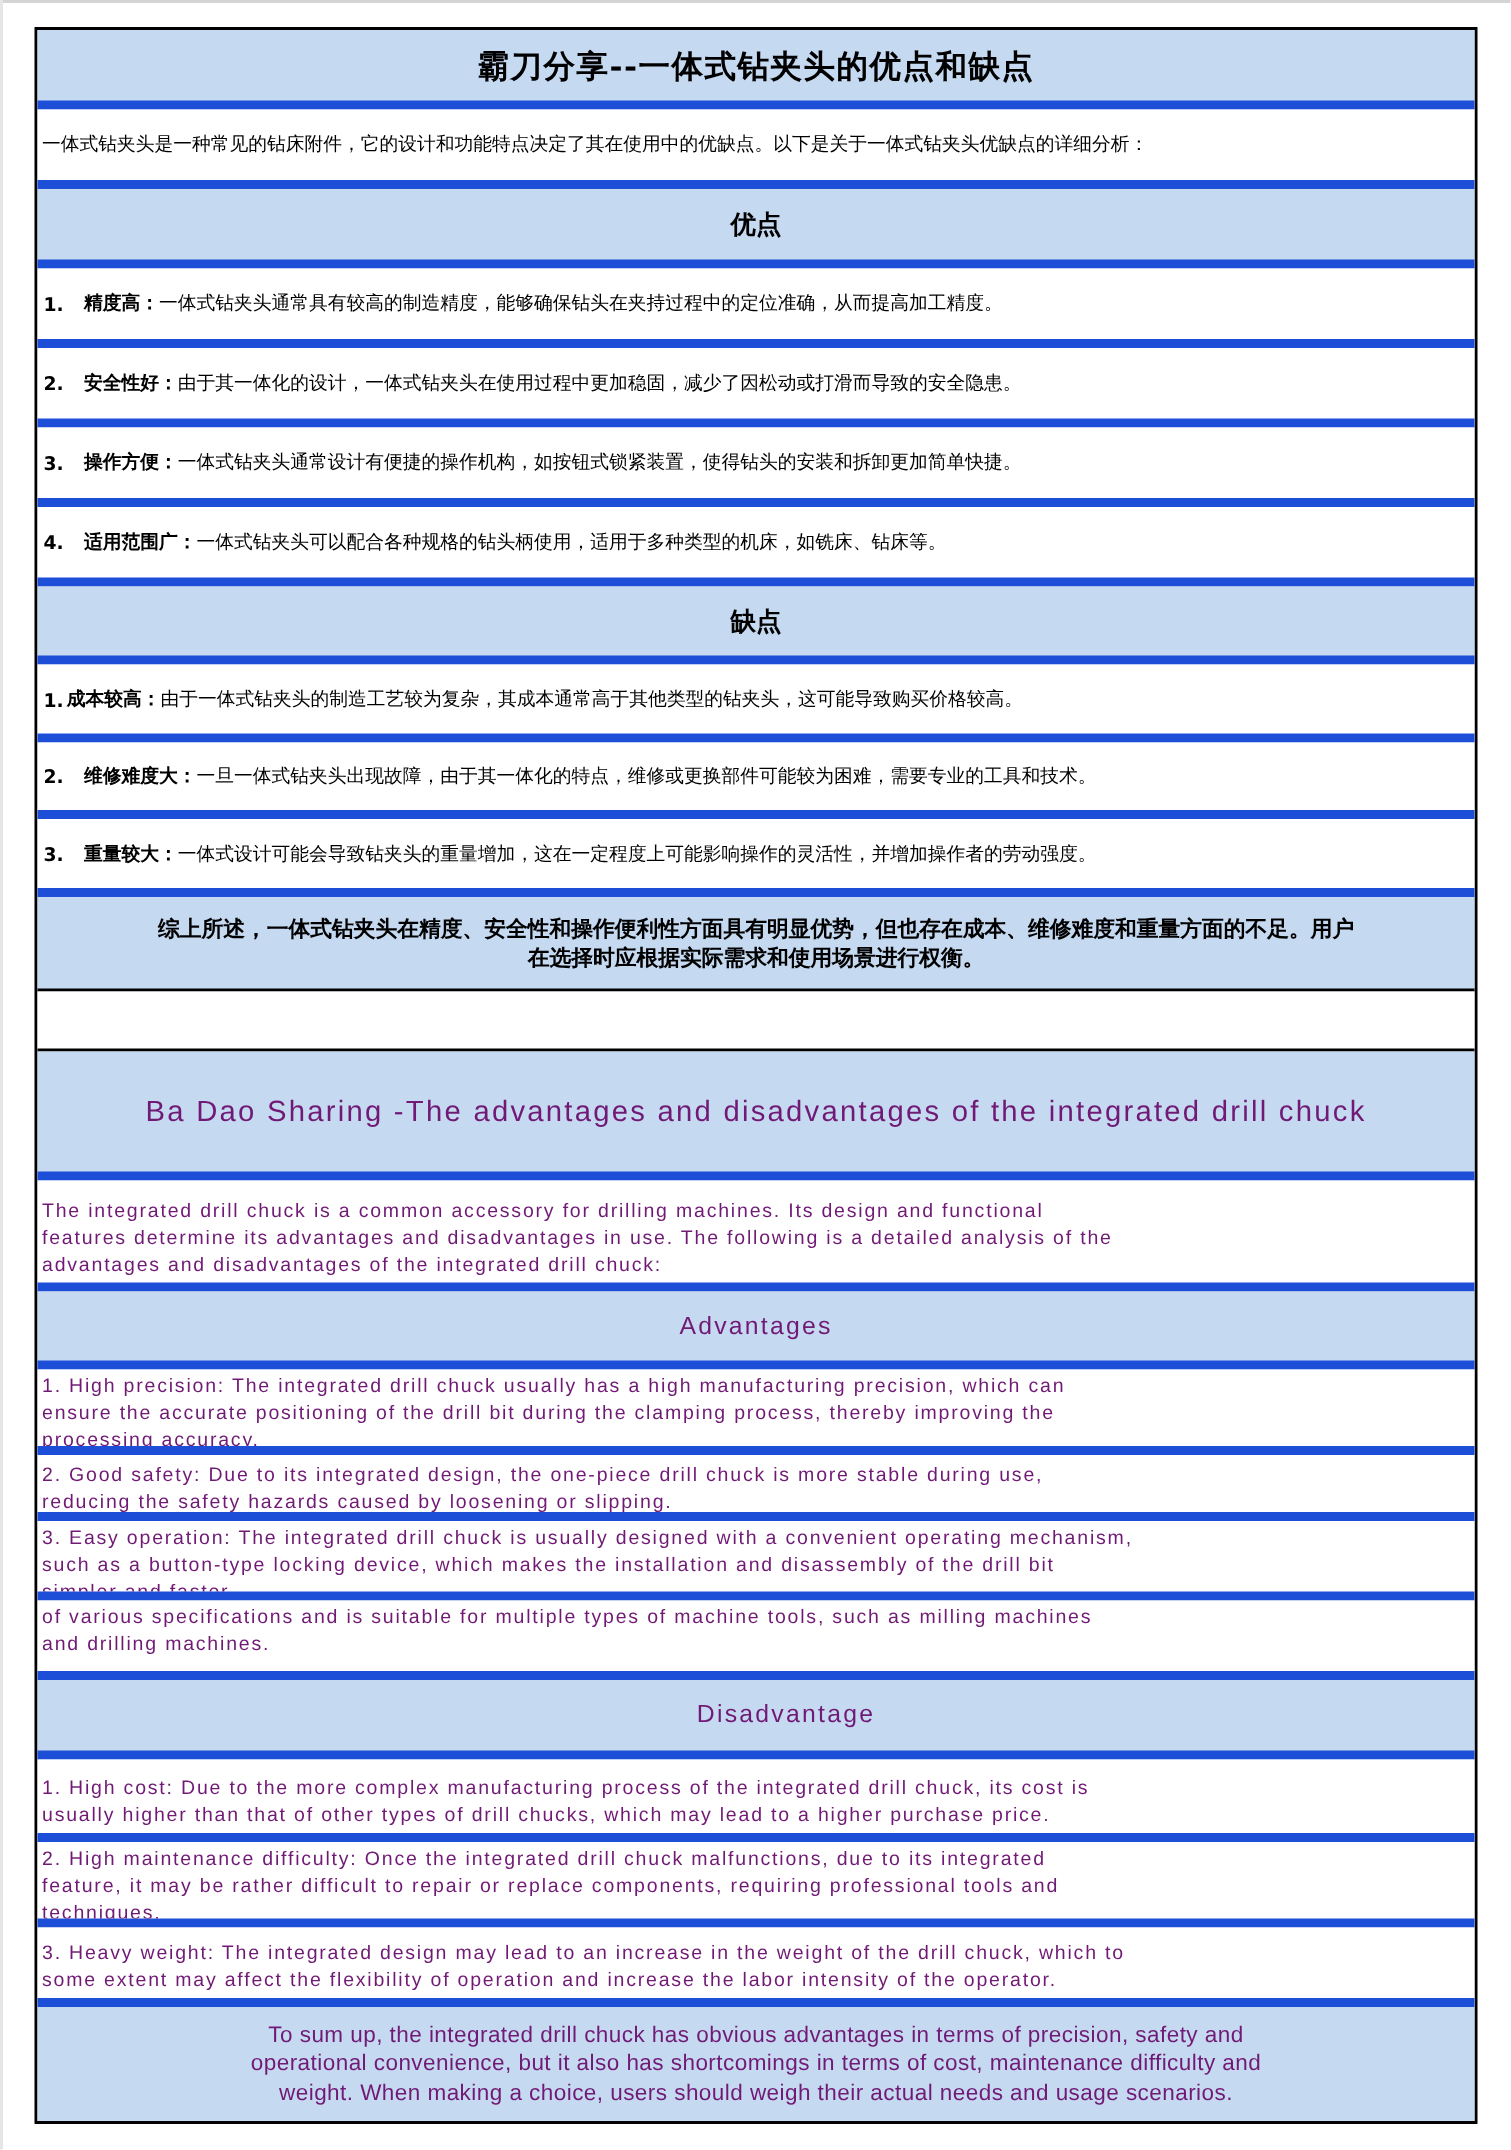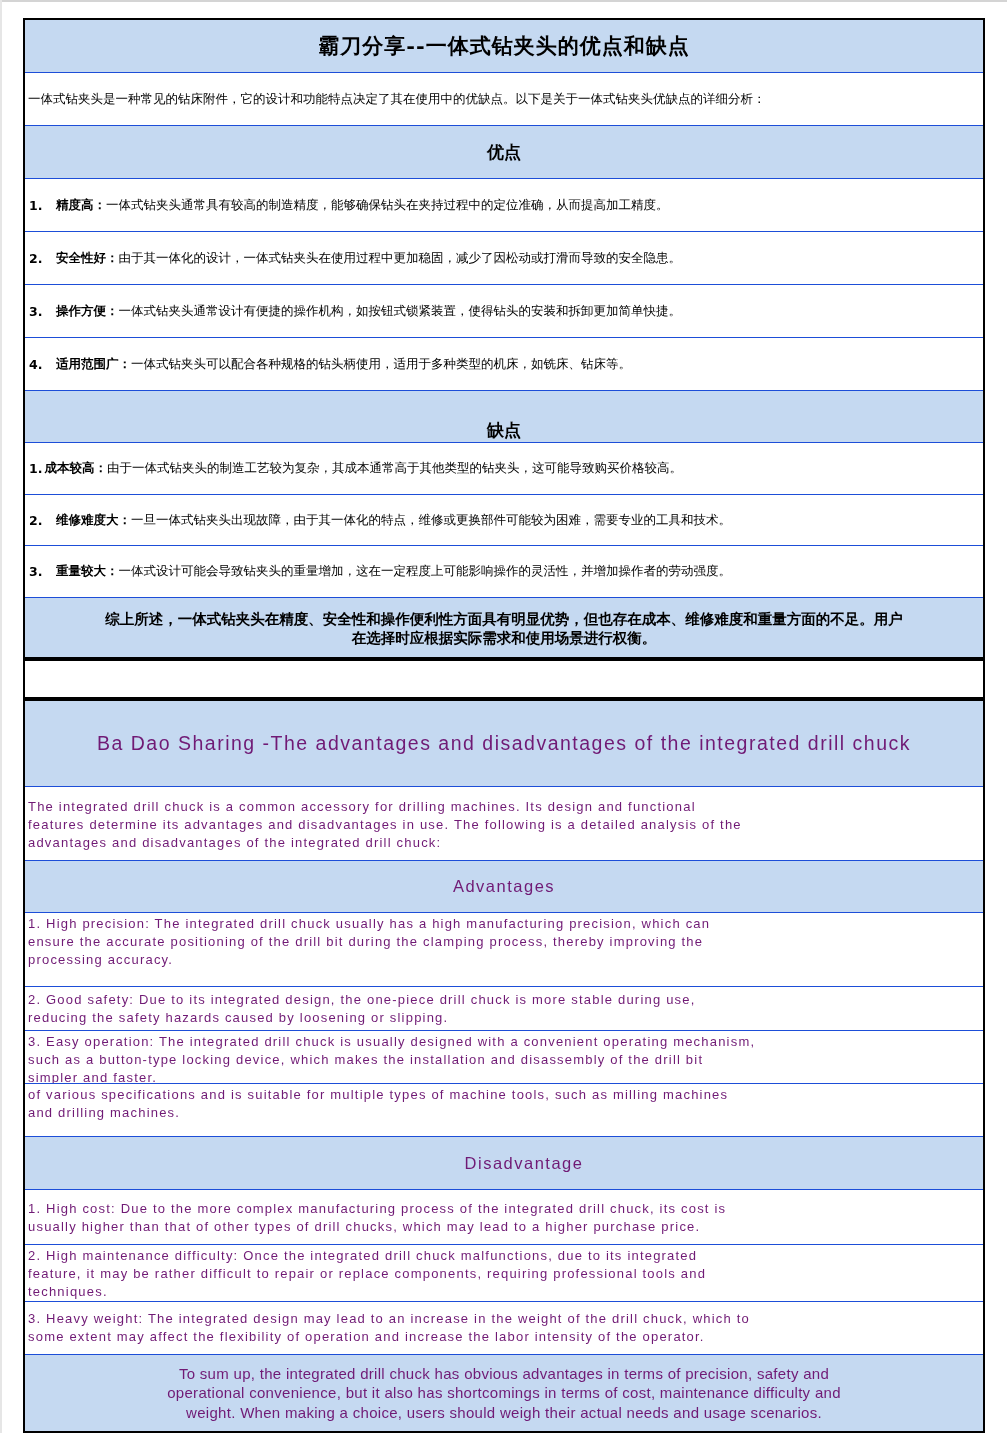--- a/index.html
+++ b/index.html
@@ -4,25 +4,25 @@
 <style>
   html, body { margin:0; padding:0; background:#ffffff; }
   body { width:1007px; height:1433px; position:relative; overflow:hidden; }
   .topline { position:absolute; left:0; top:0; width:1007px; height:2px; background:#d4d4d4; }
   .leftline { position:absolute; left:0; top:0; width:2px; height:1433px; background:#e6e6e6; }
   .sheet {
     position:absolute; left:23px; top:18px; width:958px;
     border:2px solid #000; border-bottom-width:2px;
     box-sizing:content-box;
   }
-  .row { position:relative; border-bottom:1px solid #1d4ed8; box-sizing:border-box; display:flex; align-items:center; overflow:hidden; }
+  .row { position:relative; border-bottom:6px solid #1d4ed8; box-sizing:border-box; display:flex; align-items:center; overflow:hidden; }
   .row:last-child { border-bottom:none; }
   .blue { background:#c5d9f1; }
   .white { background:#ffffff; }
-  .thick { border-bottom:4px solid #000000; }
+  .thick { border-bottom:2px solid #000000; }
   .center { justify-content:center; text-align:center; }
   .cn { font-family:"DejaVu Sans", sans-serif; color:#000; }
   .cn-serif { font-family:"DejaVu Serif", serif; color:#000; }
   .en-serif { font-family:Liberation Sans, sans-serif; color:#701a75; }
 
   .title-cn { font-size:21px; font-weight:bold; letter-spacing:1px; }
   .intro-cn { font-size:12.5px; padding-left:3px; white-space:nowrap; }
   .section-cn { font-size:17px; font-weight:bold; }
   .item-cn { font-size:12.5px; padding-left:4px; white-space:nowrap; }
   .item-cn .num { font-weight:bold; display:inline-block; width:27px; }
@@ -68,21 +68,21 @@
     <span class="num">3.</span>
       <span class="term">操作方便：</span>
       <span>一体式钻夹头通常设计有便捷的操作机构，如按钮式锁紧装置，使得钻头的安装和拆卸更加简单快捷。</span>
   </div>
   <div class="row white cn item-cn" style="height:53px;">
     <span class="num">4.</span>
       <span class="term">适用范围广：</span>
       <span>一体式钻夹头可以配合各种规格的钻头柄使用，适用于多种类型的机床，如铣床、钻床等。</span>
   </div>
 
-  <div class="row blue center cn-serif section-cn" style="height:52px;align-items:flex-end;">
+  <div class="row blue center cn-serif section-cn" style="height:52px;">
     <span>缺点</span>
   </div>
 
   <div class="row white cn item-cn" style="height:52px;">
     <span class="num-tight">1.</span>
       <span class="term">成本较高：</span>
       <span>由于一体式钻夹头的制造工艺较为复杂，其成本通常高于其他类型的钻夹头，这可能导致购买价格较高。</span>
   </div>
   <div class="row white cn item-cn" style="height:51px;">
     <span class="num">2.</span>
@@ -111,21 +111,21 @@
       <span>The integrated drill chuck is a common accessory for drilling machines. Its design and functional</span>
       <span>features determine its advantages and disadvantages in use. The following is a detailed analysis of the</span>
       <span>advantages and disadvantages of the integrated drill chuck:</span>
     </div>
   </div>
 
   <div class="row blue center en-serif section-en" style="height:52px;">
     <span>Advantages</span>
   </div>
 
-  <div class="row white en-serif para-en" style="height:74px; padding-top:2px;">
+  <div class="row white en-serif para-en" style="height:57px; padding-top:2px;">
     <div>
       <span>1. High precision: The integrated drill chuck usually has a high manufacturing precision, which can</span>
       <span>ensure the accurate positioning of the drill bit during the clamping process, thereby improving the</span>
       <span>processing accuracy.</span>
     </div>
   </div>
   <div class="row white en-serif para-en" style="height:44px; padding-top:4px;">
     <div>
       <span>2. Good safety: Due to its integrated design, the one-piece drill chuck is more stable during use,</span>
       <span>reducing the safety hazards caused by loosening or slipping.</span>

